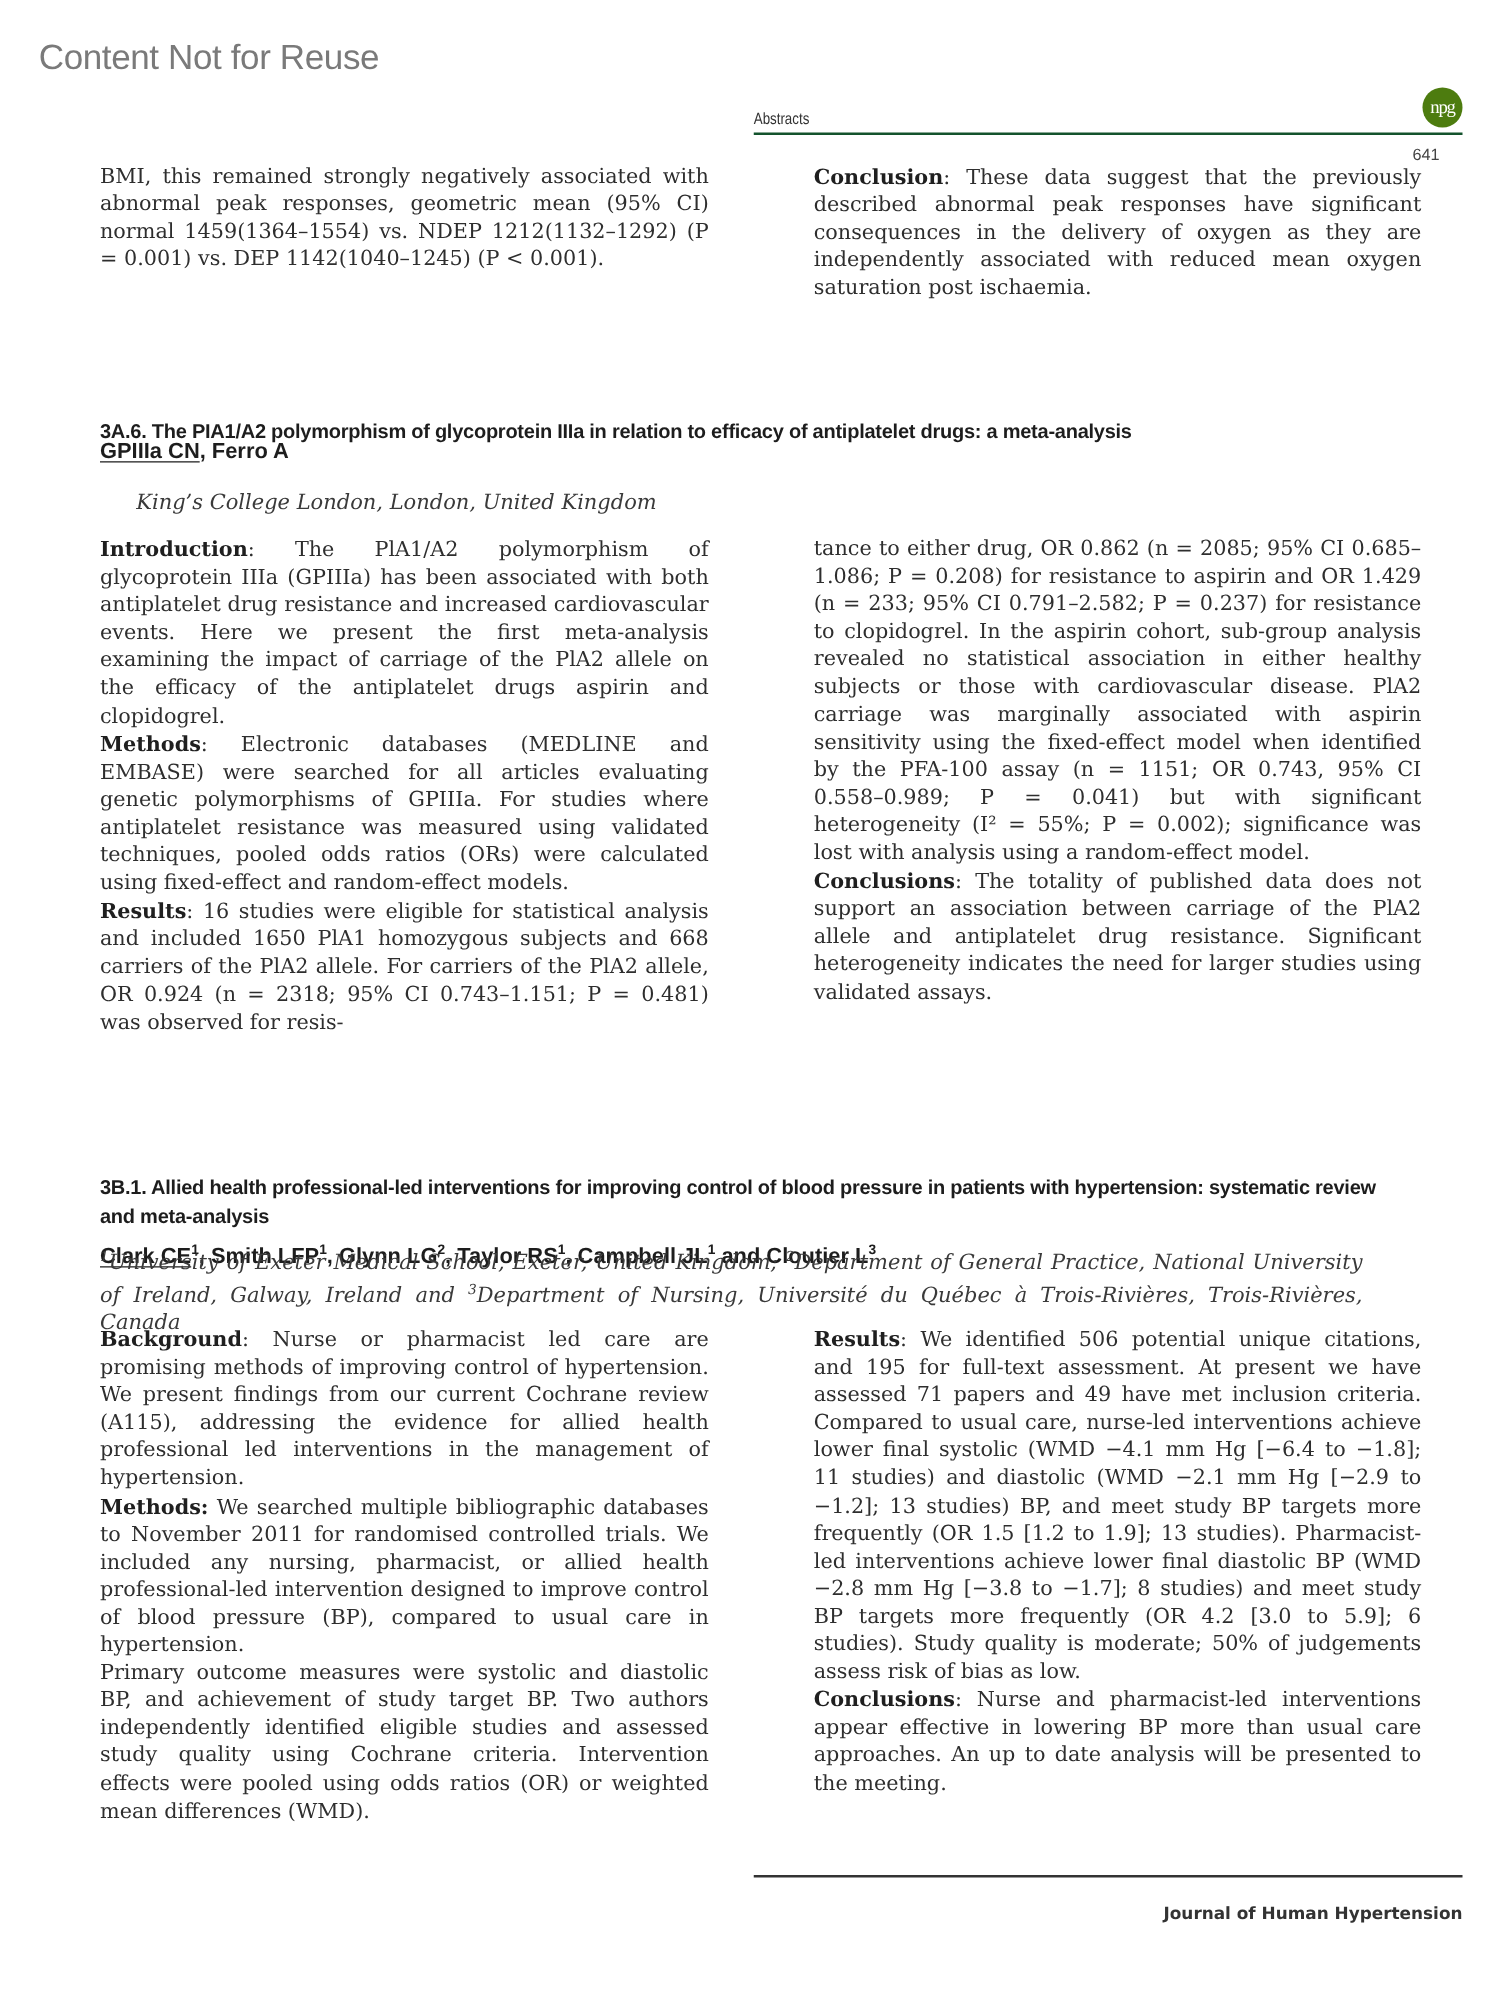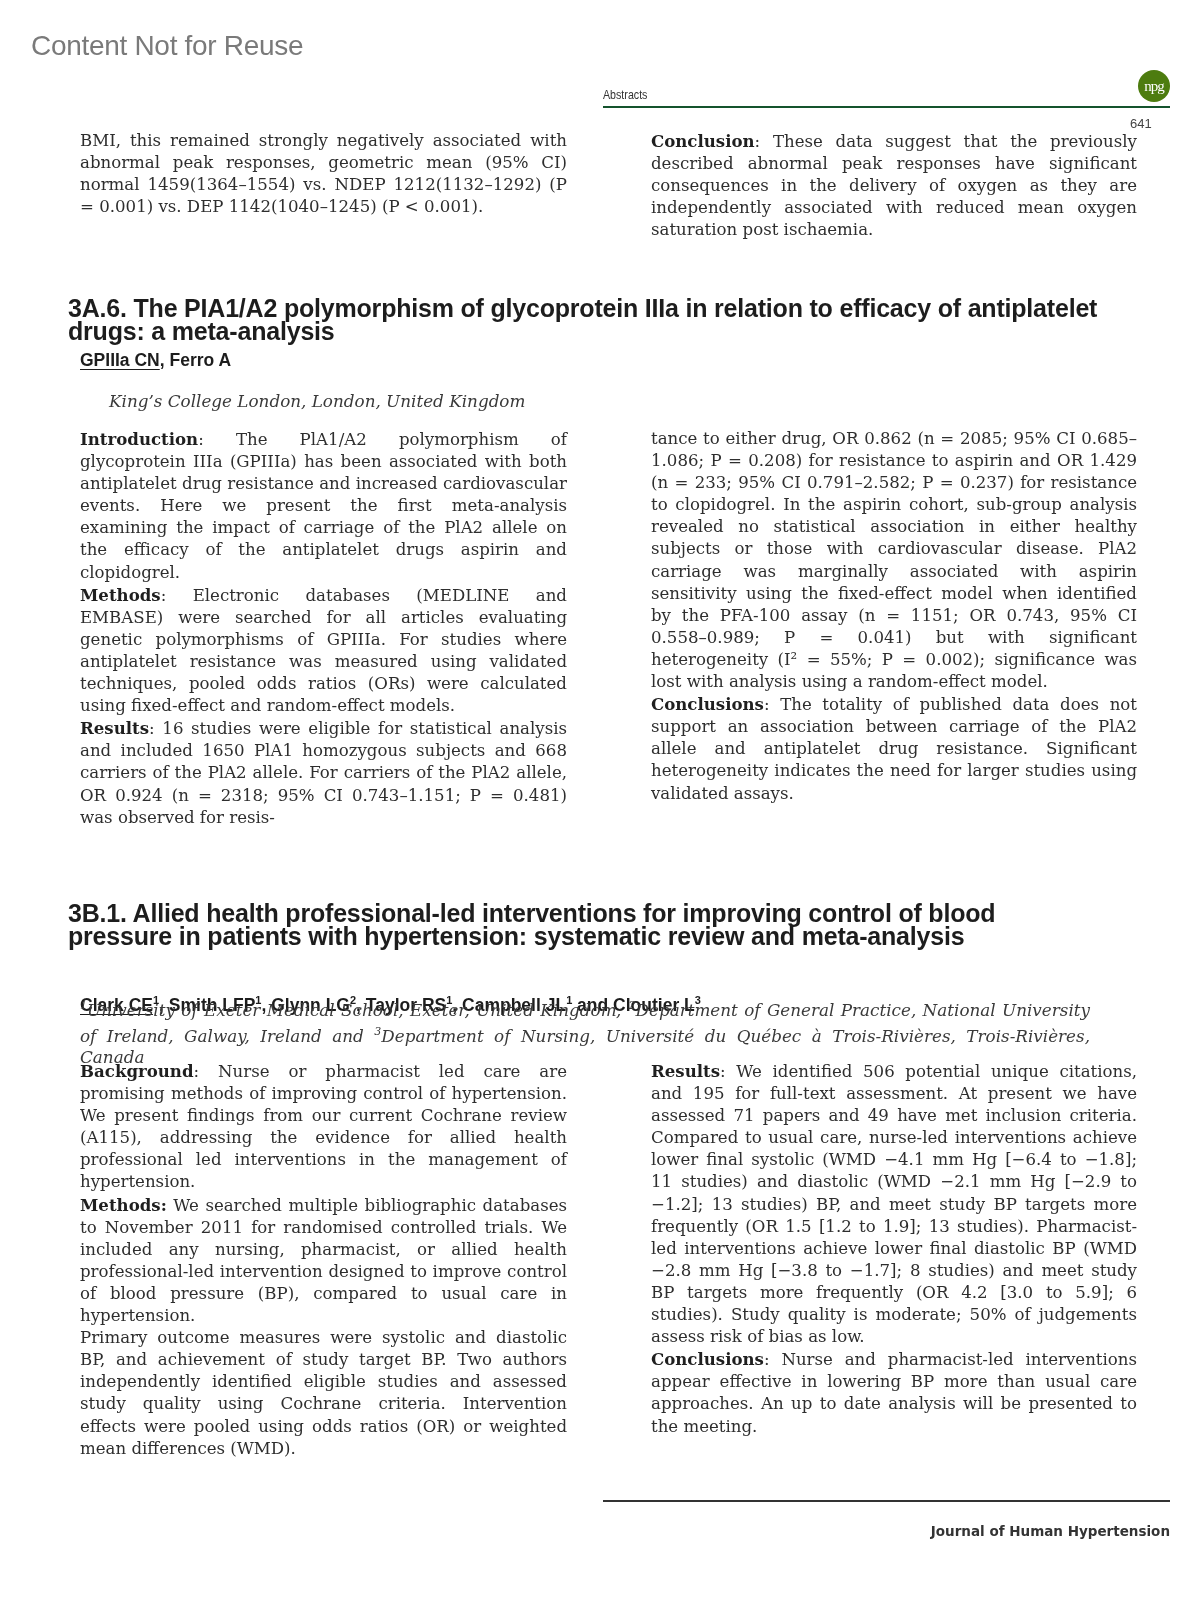--- a/index.html
+++ b/index.html
@@ -7,21 +7,21 @@
     .watermark { position: absolute; left: 31px; top: 30px; font-family: "Liberation Sans", sans-serif; font-size: 28px; color: #7a7a7a; letter-spacing: -0.3px; }
     .running-head { position: absolute; left: 603px; top: 84px; width: 567px; height: 22px; border-bottom: 2px solid #14532d; }
     .running-head .label { position: absolute; left: 0; bottom: 4px; font-family: "Liberation Sans", sans-serif; font-size: 13px; color: #333; transform: scaleX(0.82); transform-origin: left bottom; }
     .npg-logo { position: absolute; left: 1138px; top: 70px; width: 32px; height: 32px; border-radius: 50%; background: #4d7c0f; color: #fff; font-family: "Liberation Serif", serif; font-size: 15px; display: flex; align-items: center; justify-content: center; letter-spacing: -1px; }
     .page-number { position: absolute; left: 1130px; top: 116px; font-family: "Liberation Sans", sans-serif; font-size: 13px; color: #444; }
     .col { position: absolute; font-family: "DejaVu Serif", serif; font-size: 16.6px; line-height: 22.1px; text-align: justify; color: #2e2e2e; }
     .col p { margin: 0; }
     .col b { font-weight: bold; color: #1f1f1f; }
     .left { left: 80px; width: 487px; }
     .right { left: 603px; width: 486px; margin-left: 48px; }
-    .title { position: absolute; left: 68px; width: 1030px; font-family: "Liberation Sans", sans-serif; font-weight: bold; font-size: 25px; line-height: 23px; color: #1d1d1d; letter-spacing: -0.2px; }
+    .title { position: absolute; left: 80px; width: 1030px; font-family: "Liberation Sans", sans-serif; font-weight: bold; font-size: 16px; line-height: 23px; color: #1d1d1d; letter-spacing: -0.2px; margin-top: 37px; }
     .authors { position: absolute; left: 80px; font-family: "Liberation Sans", sans-serif; font-weight: bold; font-size: 17.5px; color: #1d1d1d; }
     .authors .presenting { text-decoration: underline; text-underline-offset: 3px; }
     .authors sup { font-size: 11px; }
     .affil { position: absolute; left: 80px; width: 1010px; font-family: "DejaVu Serif", serif; font-style: italic; font-size: 16.8px; line-height: 22px; color: #3a3a3a; text-align: justify; }
     .affil sup { font-size: 11px; }
     .footer-rule { position: absolute; left: 603px; top: 1500px; width: 567px; height: 0; border-top: 2px solid #333; }
     .footer-journal { position: absolute; right: 30px; top: 1523px; font-family: "DejaVu Sans", sans-serif; font-weight: bold; font-size: 13.5px; color: #333; }
   </style>
 </head>
 <body>

